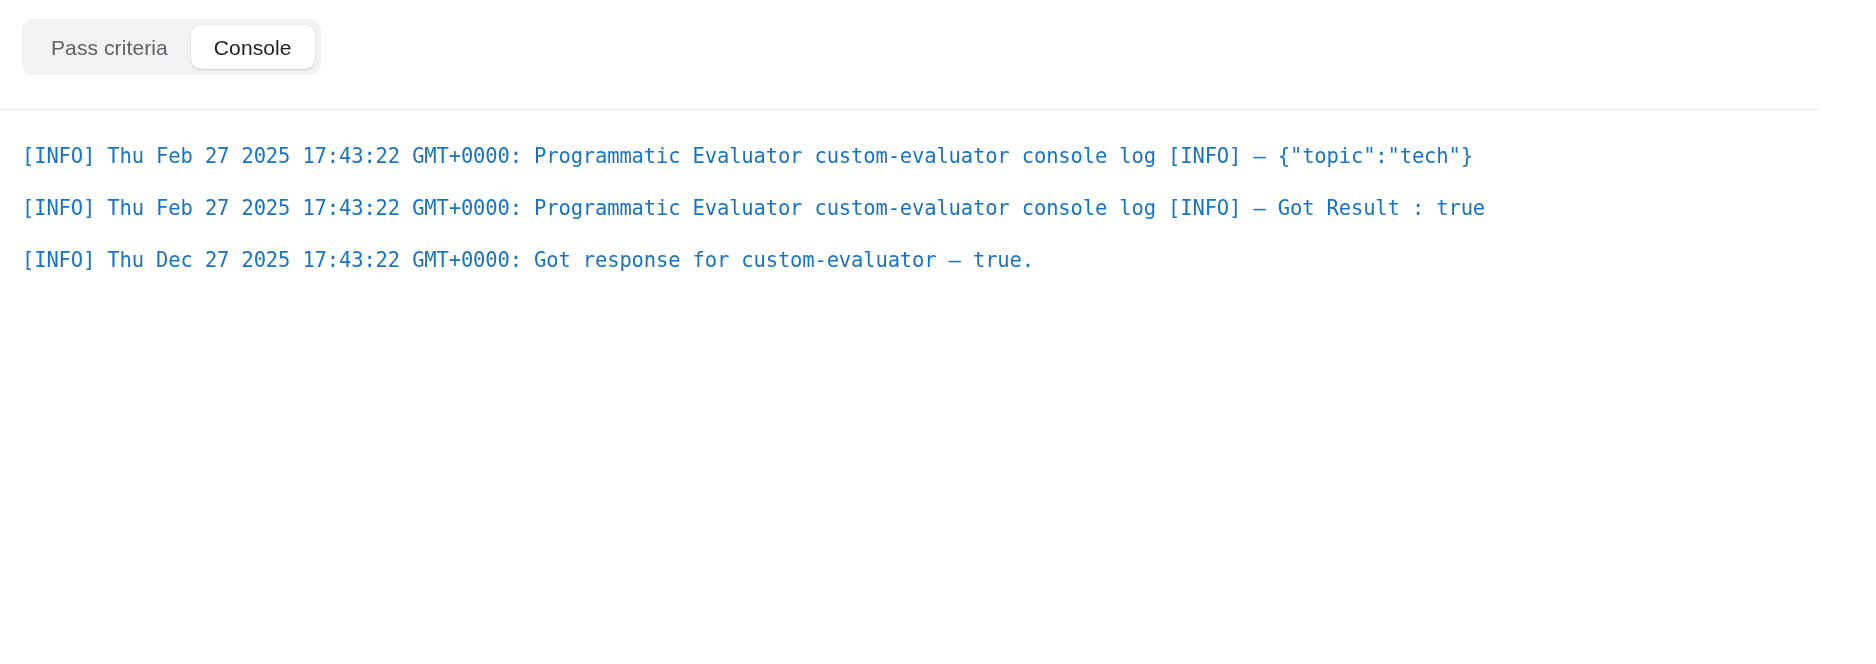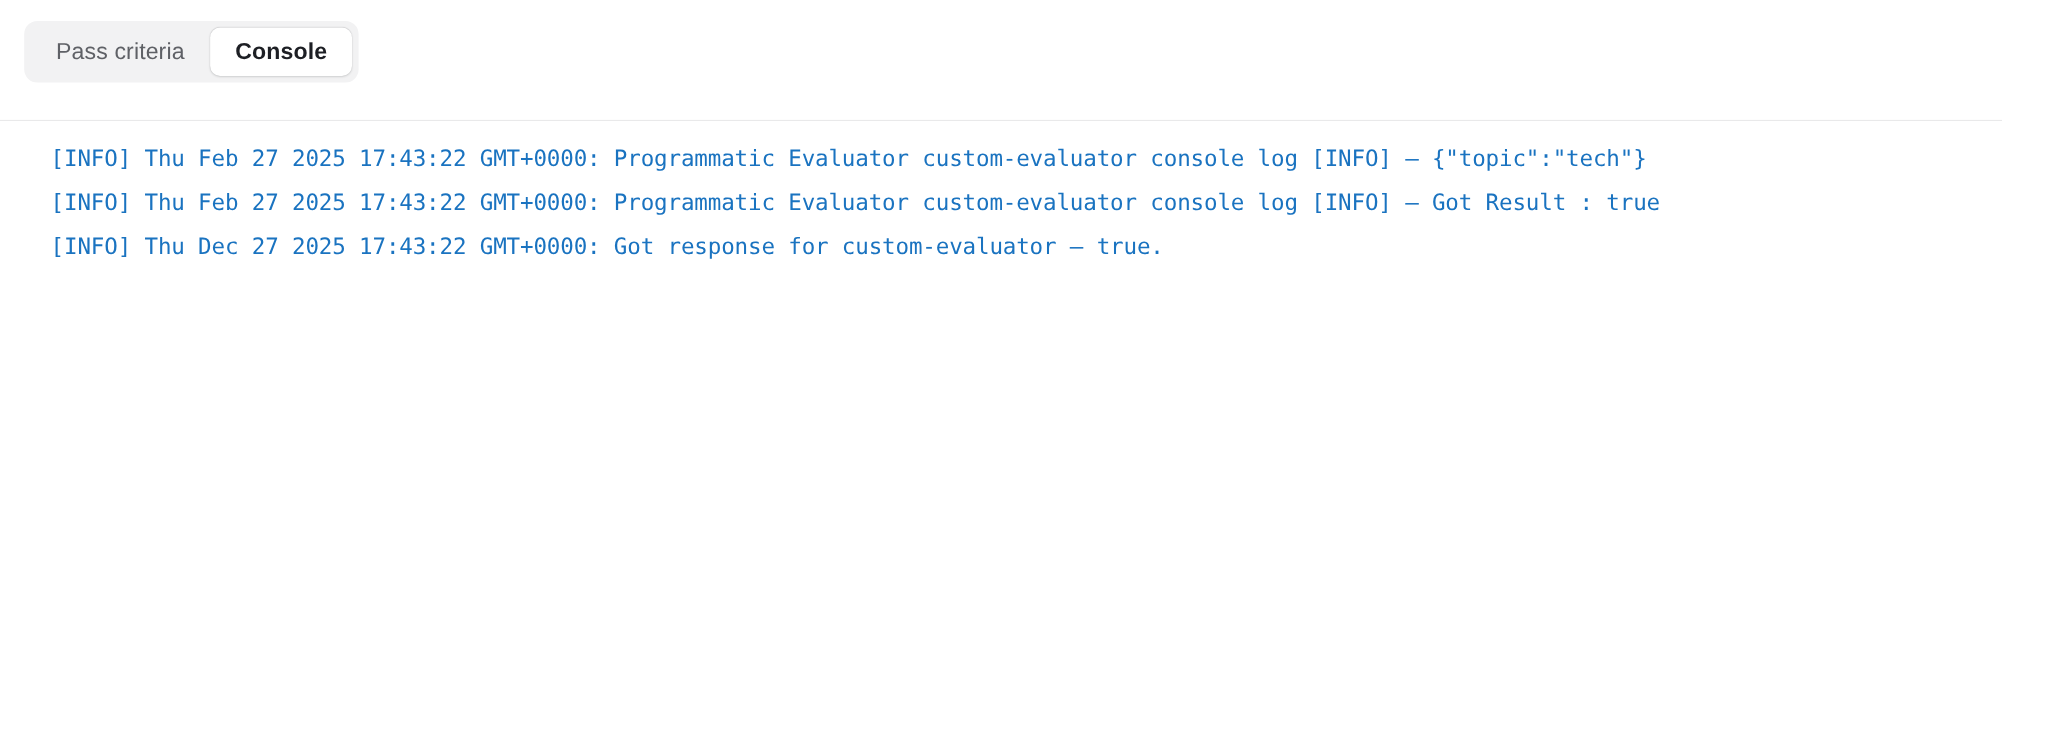--- a/index.html
+++ b/index.html
@@ -58,21 +58,21 @@
     line-height: 1;
     color: #5f6166;
     cursor: pointer;
     white-space: nowrap;
     letter-spacing: 0.1px;
   }
 
   .tab.active {
     background: #ffffff;
     color: #1d1f24;
-    font-weight: 700;
+    font-weight: 400;
     box-shadow: 0 1px 2px rgba(16,18,22,0.14), 0 0 1px rgba(16,18,22,0.16);
   }
 
   .divider {
     position: absolute;
     left: 0;
     right: 0;
     bottom: 0;
     height: 1px;
     background: #e9e9ea;
@@ -86,23 +86,24 @@
     overflow: auto;
     box-sizing: border-box;
   }
 
   .log-line {
     font-family: "DejaVu Sans Mono", "Liberation Mono", monospace;
     font-size: 20.5px;
     line-height: 40px;
     height: 40px;
     color: #1a73c0;
-    padding-left: 46px;
+    padding-left: 22px;
     white-space: pre;
     letter-spacing: -0.15px;
+    margin-top: 12px;
   }
 </style>
 </head>
 <body>
 
 <div class="panel">
 
   <div class="tabbar-region">
     <div class="tab-group">
       <button class="tab">Pass criteria</button>

